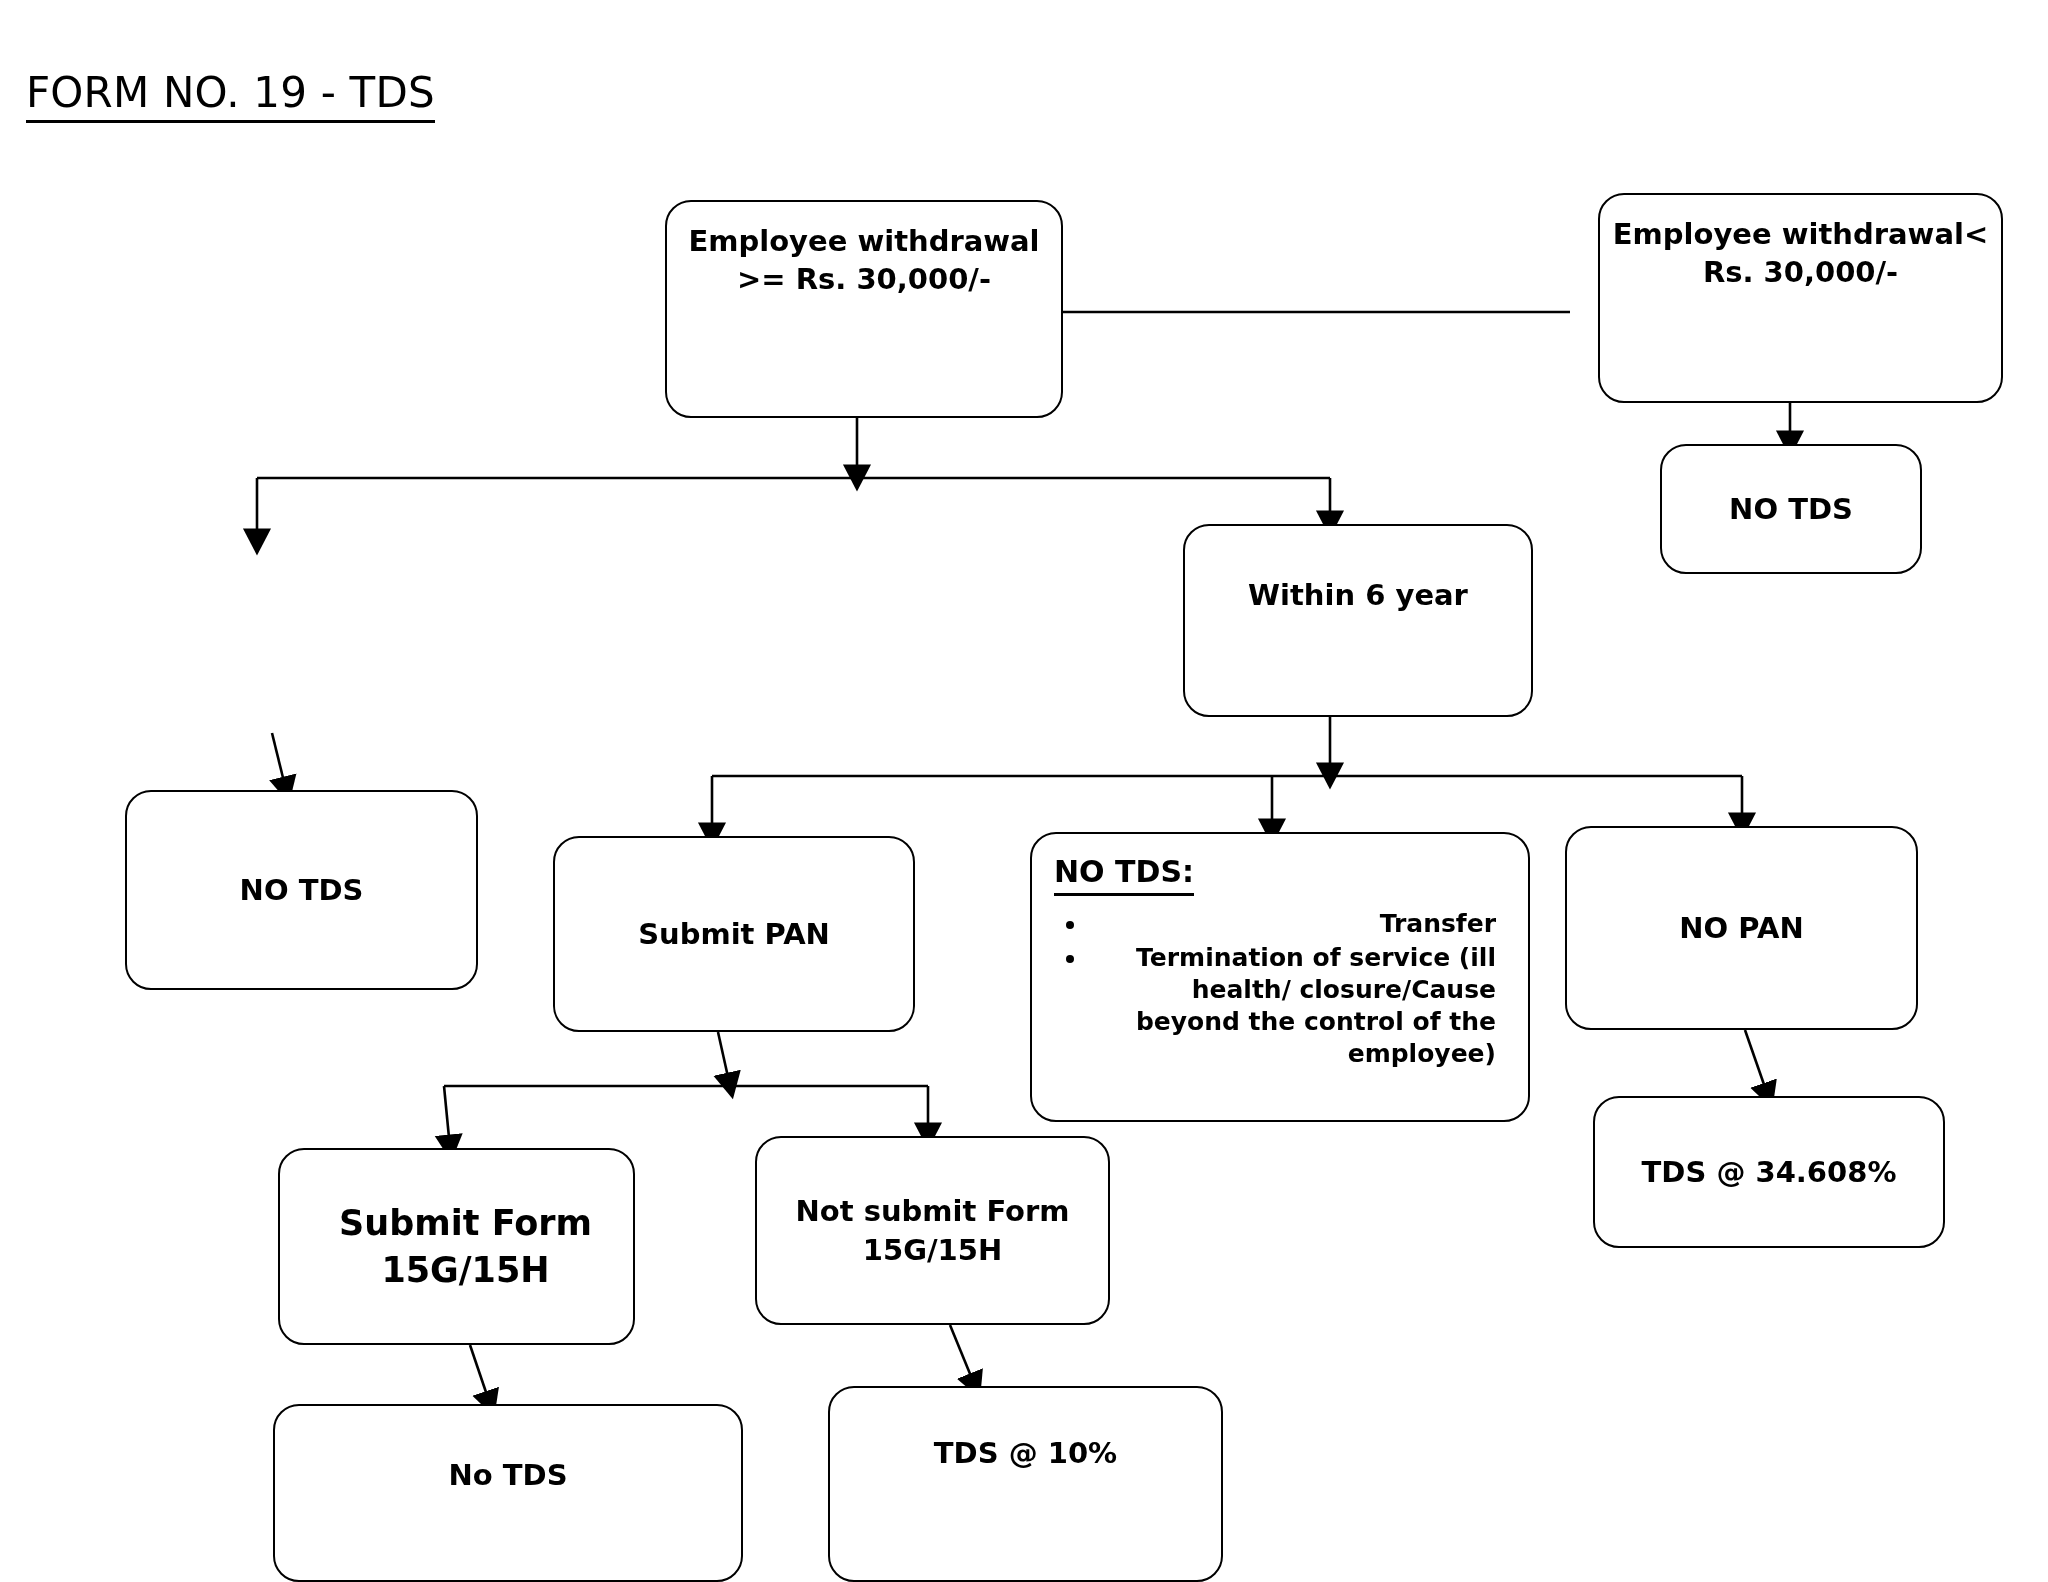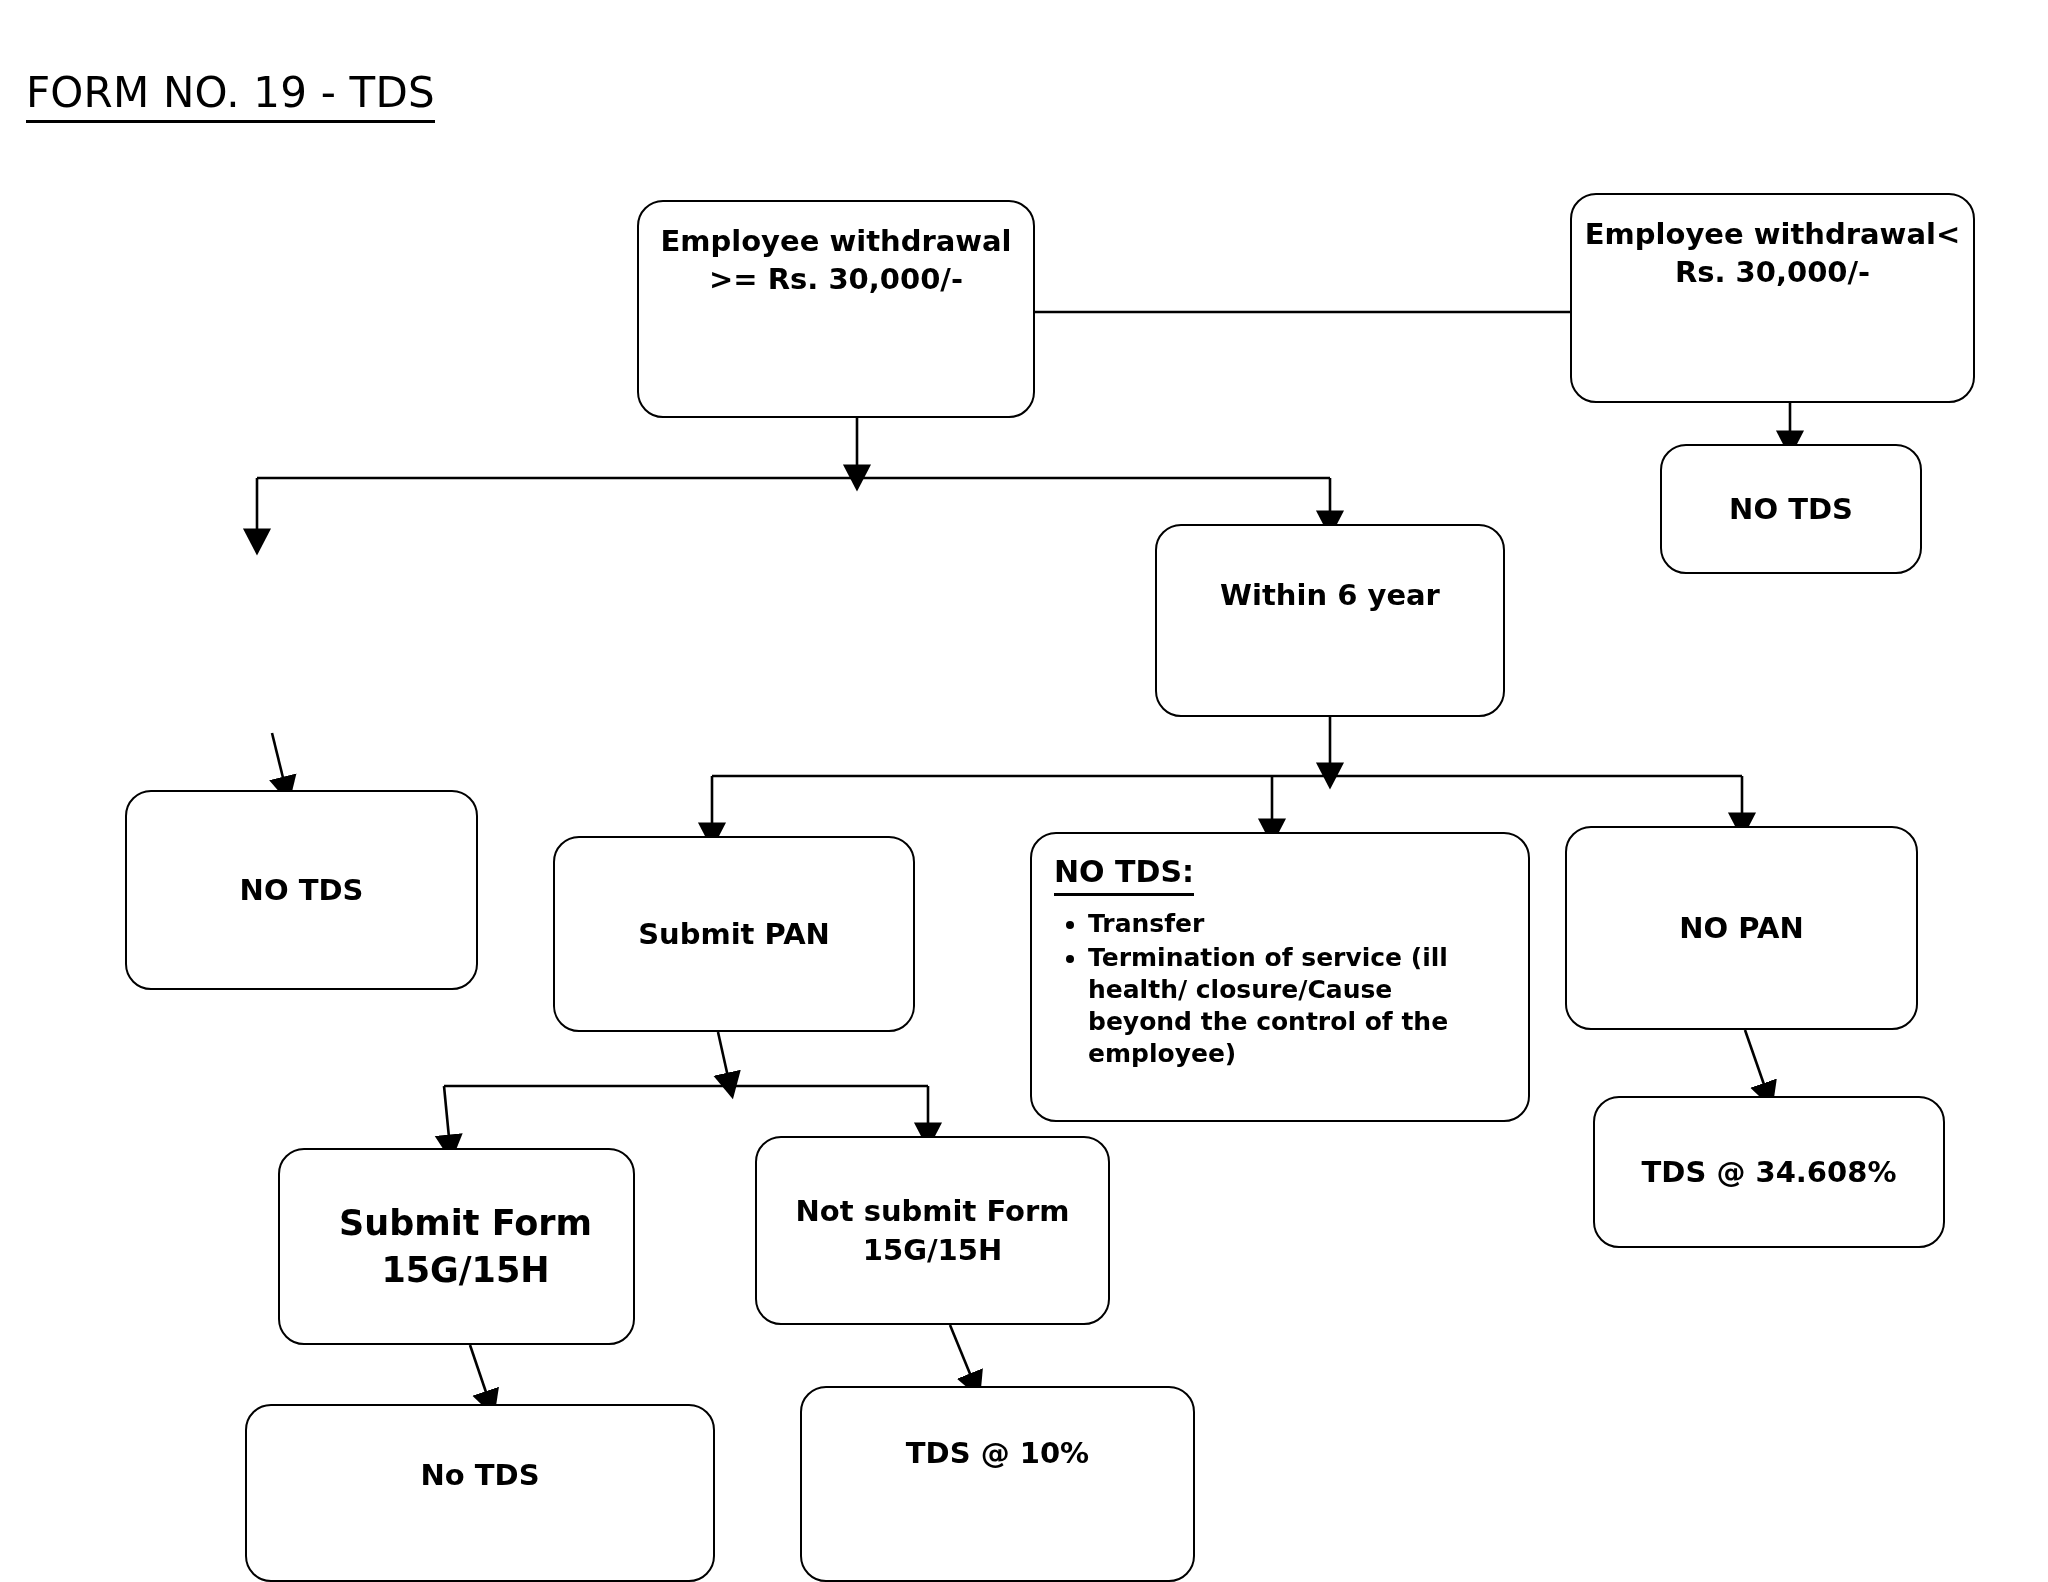--- a/index.html
+++ b/index.html
@@ -49,41 +49,42 @@
     align-items: center;
     justify-content: center;
     text-align: center;
     color: #000000;
     font-weight: bold;
     line-height: 1.32;
     padding: 6px 10px;
   }
   .node .lbl { display: block; width: 100%; }
   
-  .vtop { align-items: flex-start; }
+  .vtop { align-items: flex-start; margin-left: 28px; }
   .vtop .lbl { padding-top: 14px; }
 
   
   .node.textblock {
     display: block;
     text-align: left;
     padding: 18px 32px 14px 22px;
   }
   .bl-head {
     font-size: 30px;
     font-weight: bold;
     display: inline-block;
     border-bottom: 3px solid #000000;
     margin-bottom: 8px;
     padding-bottom: 1px;
   }
   ul.bullets {
     margin: 4px 0 0 0;
     padding-left: 34px;
     list-style: disc;
+    text-align: right;
   }
   ul.bullets li {
     font-size: 25px;
     font-weight: bold;
     line-height: 1.28;
     margin-bottom: 2px;
   }
 </style>
 </head>
 <body>

